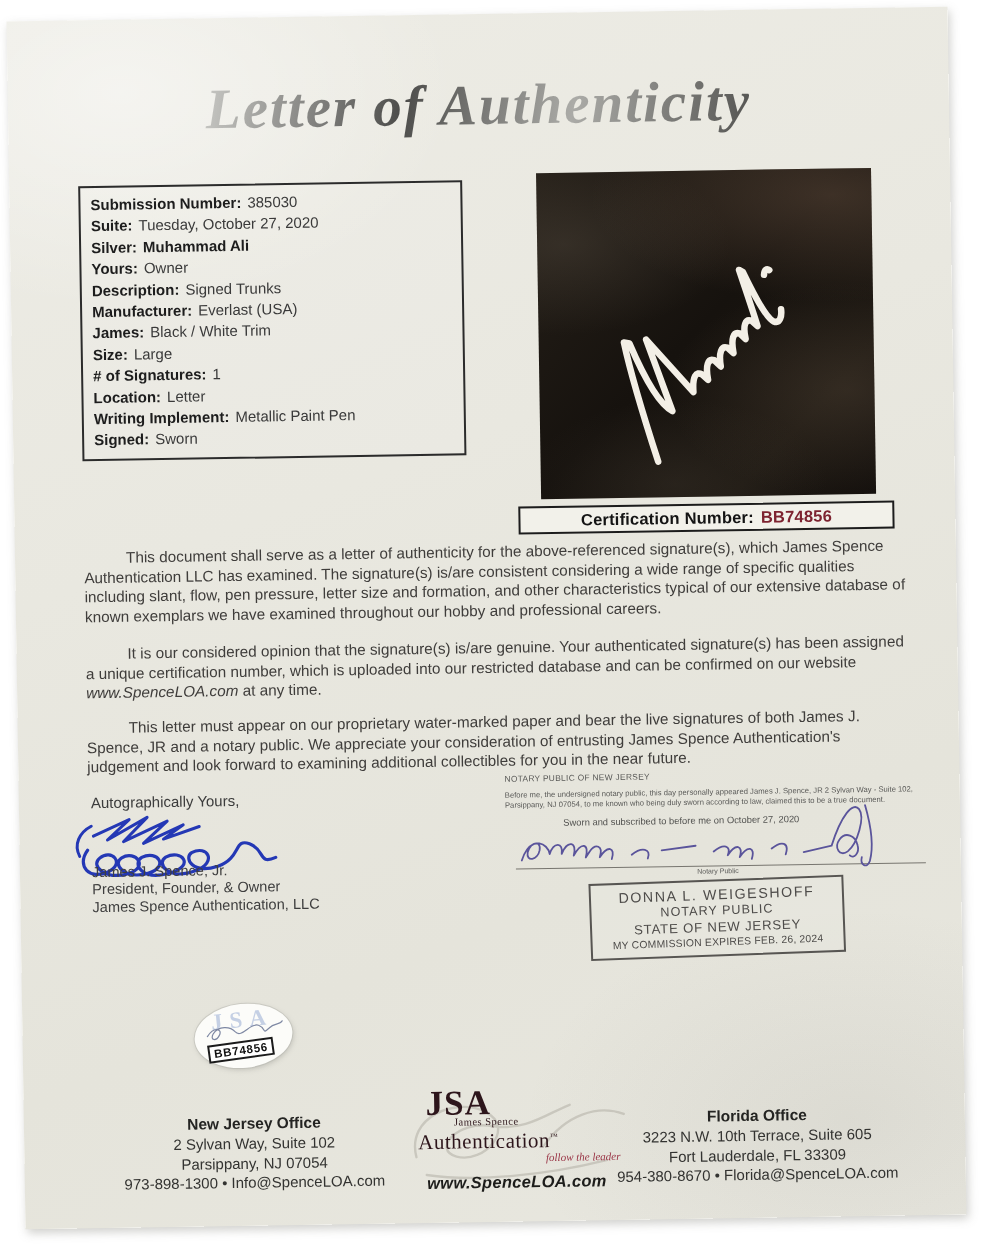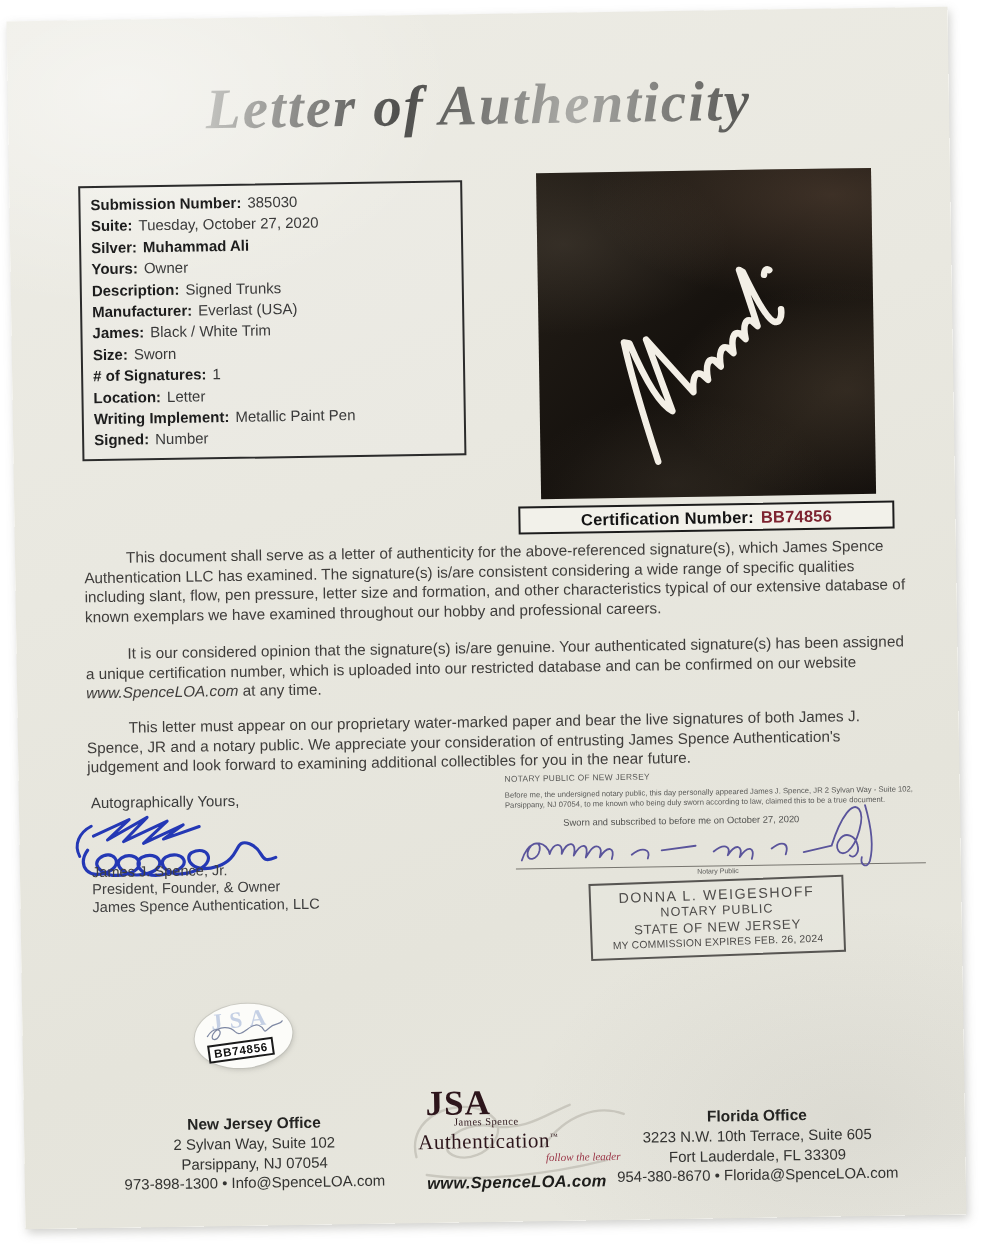--- a/index.html
+++ b/index.html
@@ -154,37 +154,37 @@
 
       <div class="info-row">
         <span class="lbl">Manufacturer:</span><span class="val">Everlast (USA)</span>
       </div>
 
       <div class="info-row">
         <span class="lbl">James:</span><span class="val">Black / White Trim</span>
       </div>
 
       <div class="info-row">
-        <span class="lbl">Size:</span><span class="val">Sworn</span>
+        <span class="lbl">Size:</span><span class="val">Large</span>
       </div>
 
       <div class="info-row">
         <span class="lbl"># of Signatures:</span><span class="val">1</span>
       </div>
 
       <div class="info-row">
         <span class="lbl">Location:</span><span class="val">Letter</span>
       </div>
 
       <div class="info-row">
         <span class="lbl">Writing Implement:</span><span class="val">Metallic Paint Pen</span>
       </div>
 
       <div class="info-row">
-        <span class="lbl">Signed:</span><span class="val">Number</span>
+        <span class="lbl">Signed:</span><span class="val">Sworn</span>
       </div>
     </div>
 
   <div class="photo">
     <svg class="ali-sig" viewBox="0 0 236 176">
       <path d="M14,152 C26,110 40,64 52,34 L56,38 C50,70 46,104 54,118 L72,44 L82,114
                C90,100 96,98 99,104 L101,112 C107,98 113,94 117,99 L119,108
                C125,95 131,91 135,96 L137,104 C143,90 149,86 153,91 L155,99
                C160,86 166,82 170,87 L172,95 C176,82 182,60 188,38 L190,42
                C186,70 184,94 188,100 C192,106 198,100 201,94 M206,56 C209,52 212,52 213,55" fill="none" stroke="#f3efe6" stroke-width="6.5" stroke-linecap="round" stroke-linejoin="round"></path>

